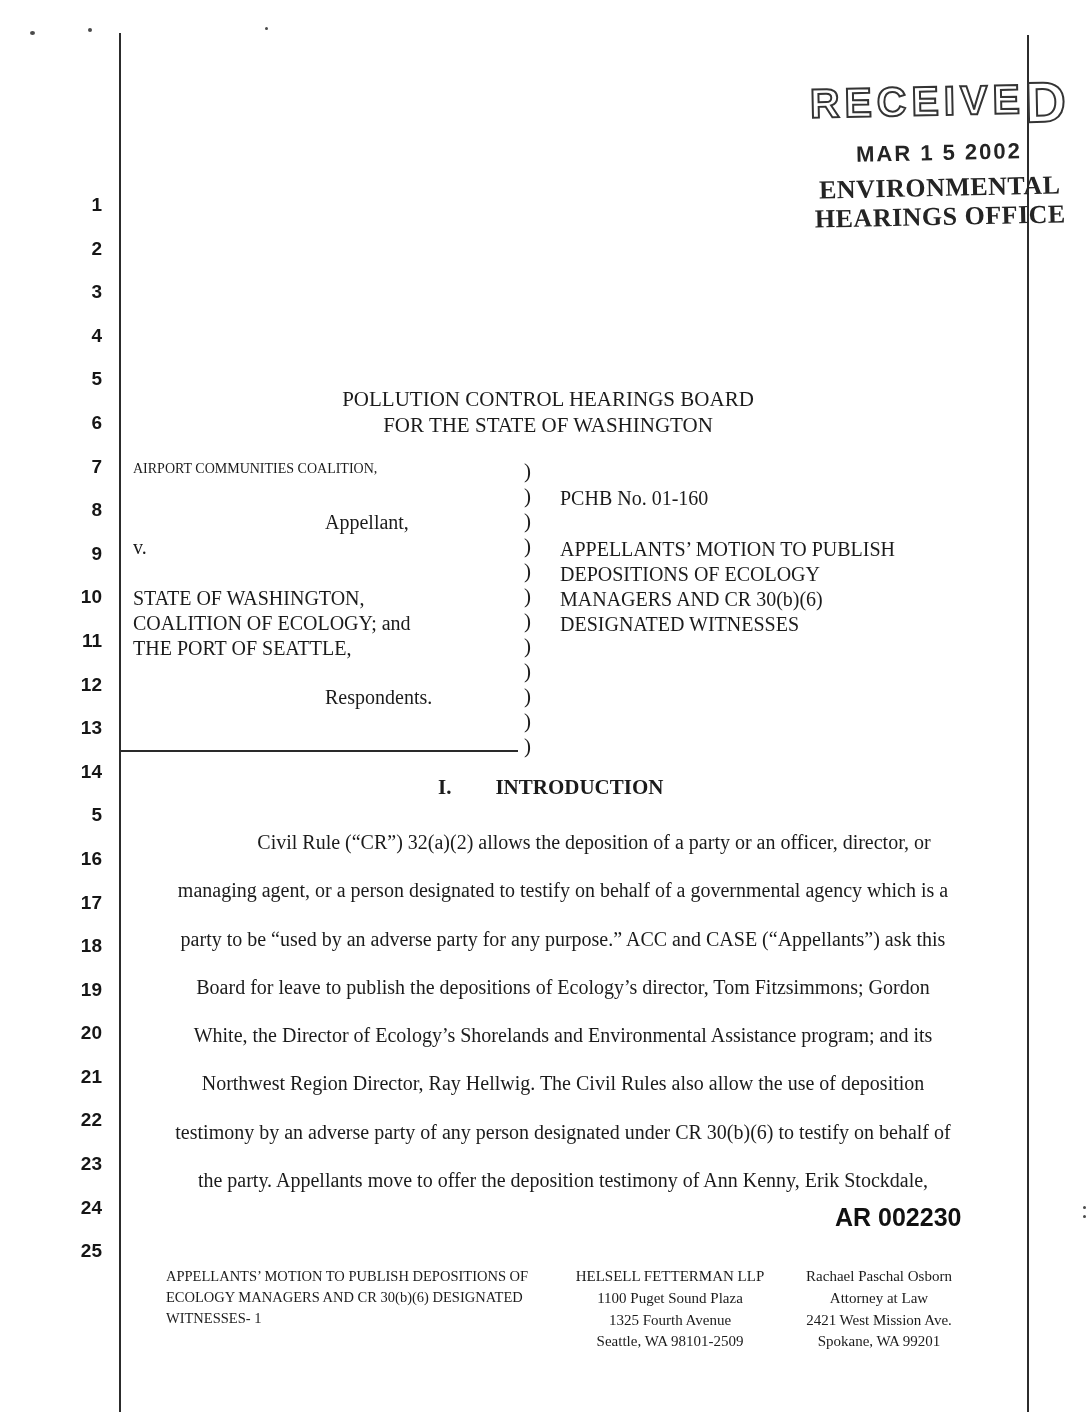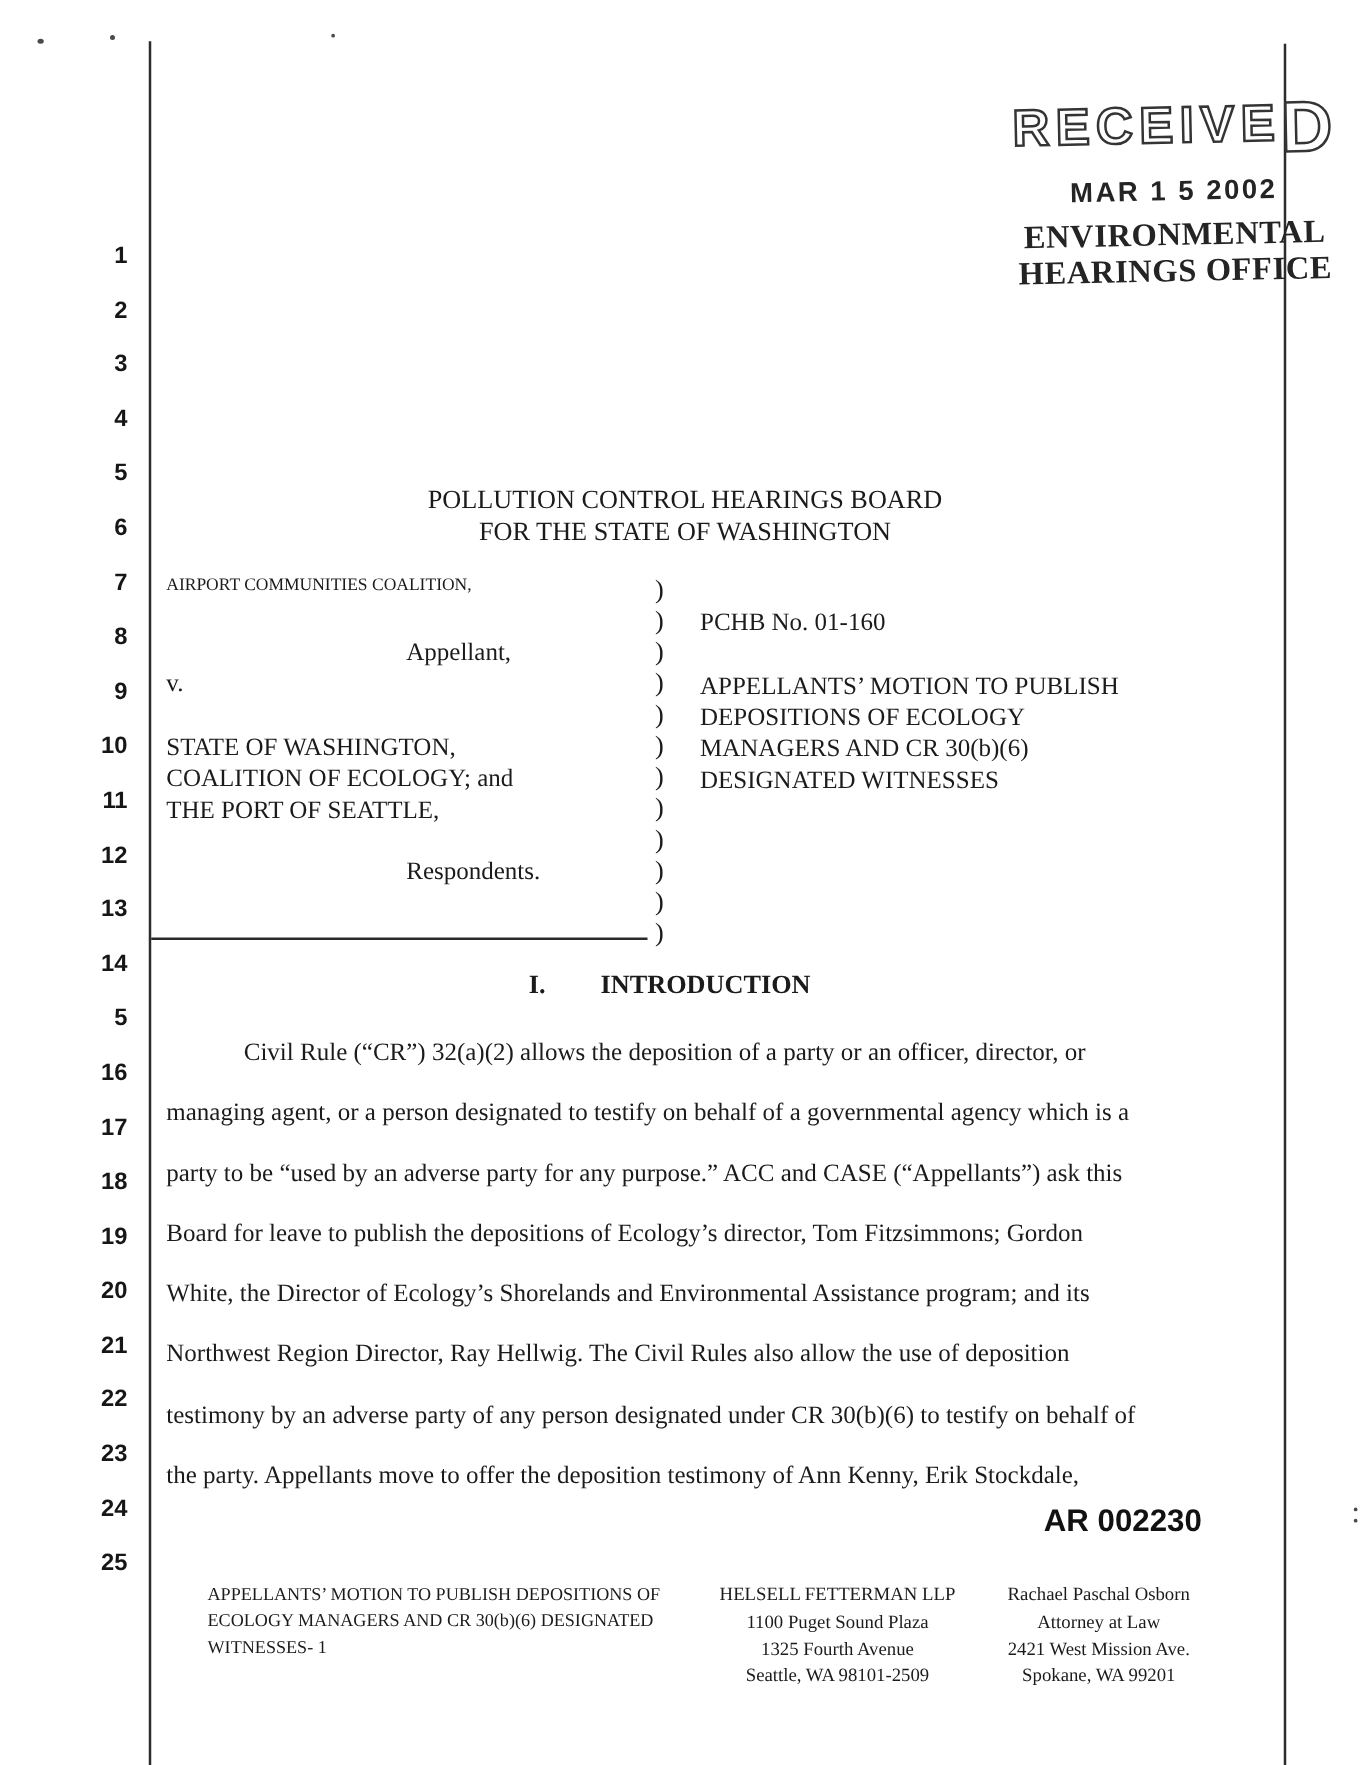--- a/index.html
+++ b/index.html
@@ -36,23 +36,23 @@
   .cap-respondents     { position:absolute; left:133px; top:586px; font-size:20px; }
   .cap-respondents .resp-line { line-height:25px; white-space:nowrap; }
   .cap-role-respondent { position:absolute; left:325px; top:686px; font-size:20px; }
   .paren-col { position:absolute; left:524px; top:459px; font-size:21px; }
   .paren-col .paren { height:25px; line-height:25px; }
   .case-number  { position:absolute; left:560px; top:487px; font-size:20px; white-space:nowrap; }
   .motion-title { position:absolute; left:560px; top:537px; font-size:20px; }
   .motion-title .motion-line { line-height:25px; white-space:nowrap; }
   .caption-underline { position:absolute; left:121px; top:750px; width:397px; height:2px; background:#2a2a2a; }
   
-  .section-heading { position:absolute; left:423px; top:775px; font-size:21px; font-weight:bold; white-space:nowrap; }
+  .section-heading { position:absolute; left:438px; top:775px; font-size:21px; font-weight:bold; white-space:nowrap; }
   .section-heading .sec-num { display:inline-block; margin-right:44px; }
-  .body-paragraph { position:absolute; left:133px; top:818px; width:860px; font-size:20px; }
+  .body-paragraph { position:absolute; left:133px; top:818px; width:860px; font-size:20px;text-align:center; }
   .body-paragraph .pline { line-height:48.3px; white-space:nowrap; }
   .body-paragraph .pline:first-child { text-indent:62px; }
   
   .ar-number { position:absolute; left:835px; top:1203px; font-family:"Liberation Sans", sans-serif; font-weight:bold; font-size:25px; color:#111; white-space:nowrap; }
   
   .footer-title { position:absolute; left:133px; top:1266px; font-size:14.5px;margin-left:33px; }
   .footer-title .ft-line { line-height:21px; white-space:nowrap; }
   .footer-firm { position:absolute; left:563px; top:1266px; width:214px; text-align:center; font-size:15px; }
   .footer-firm .firm-line { line-height:21.8px; white-space:nowrap; }
   .footer-attorney { position:absolute; left:790px; top:1266px; width:178px; text-align:center; font-size:15px; }

